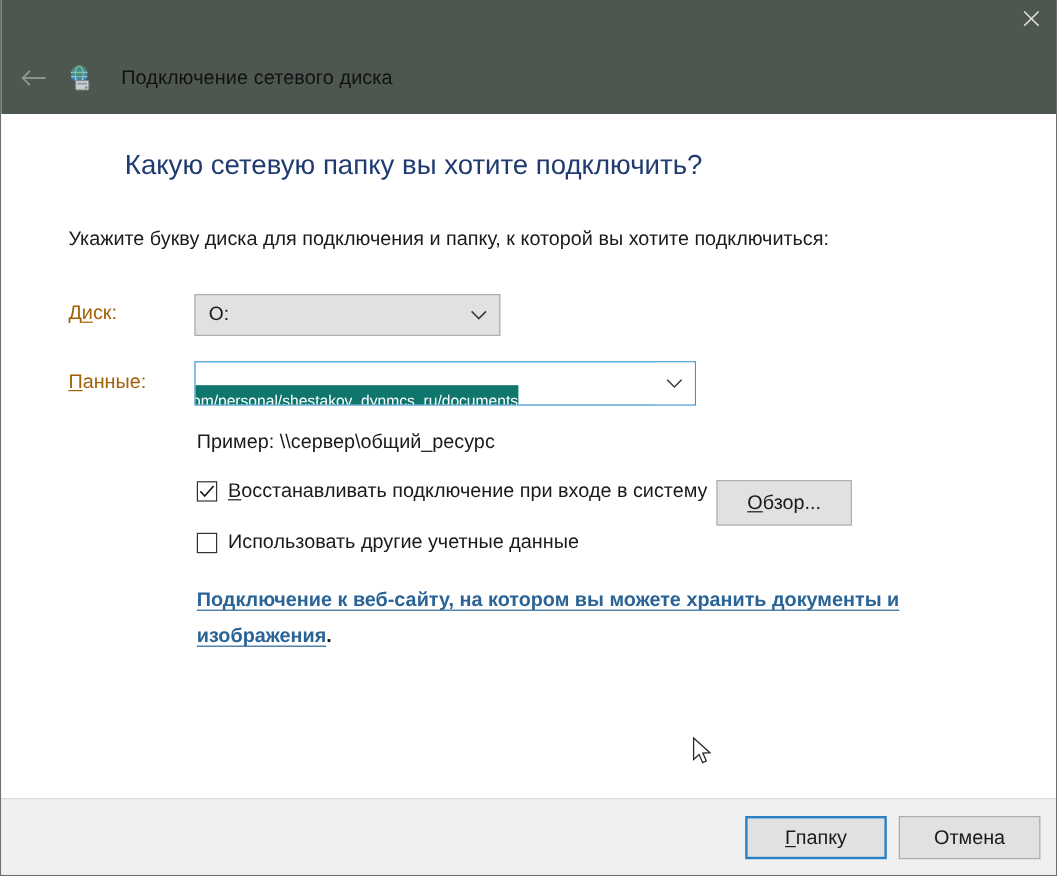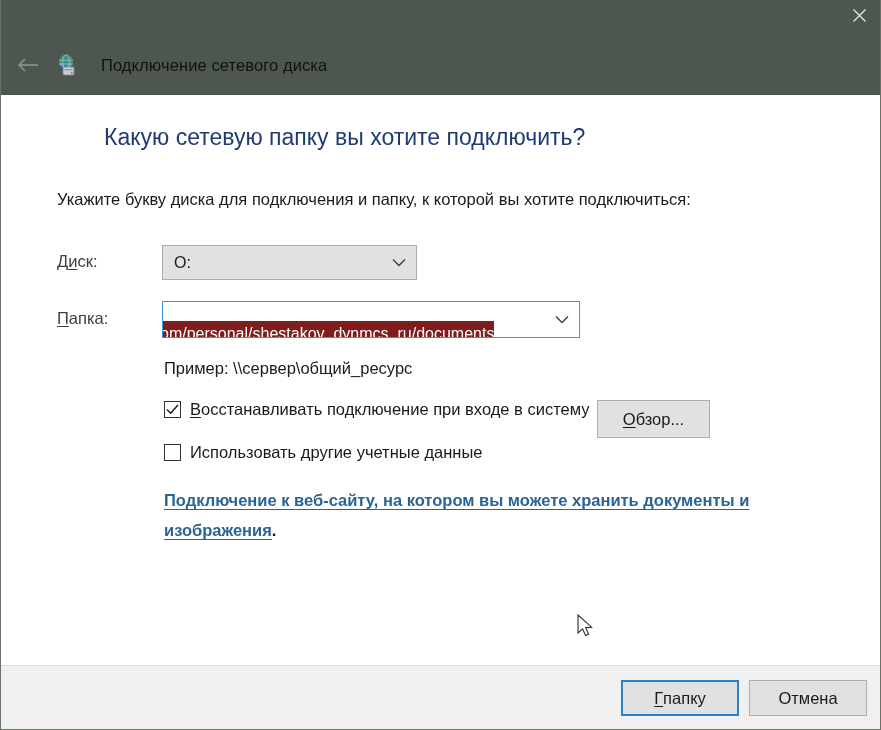--- a/index.html
+++ b/index.html
@@ -86,21 +86,21 @@
     left: 56px; top: 95px;
     font-size: 16.5px;
     color: #1a1a1a;
     white-space: nowrap;
   }
 
   
   .field-label {
     position: absolute;
     font-size: 16.5px;
-    color: #404040;
+    color: #a16207;
     white-space: nowrap;
   }
   #drive-label { left: 56px; top: 157px; }
   #folder-label { left: 56px; top: 214px; }
 
   .acc { text-decoration: underline; text-underline-offset: 2px; }
 
   
   #drive-combo {
     position: absolute;
@@ -138,23 +138,23 @@
   #folder-value {
     flex: 1 1 auto;
     height: 100%;
     display: flex;
     align-items: center;
     overflow: hidden;
     white-space: nowrap;
   }
   #folder-value-text {
     display: inline-block;
-    background: #7f1d1d;
+    background: #0f766e;
     color: #ffffff;
-    font-size: 16px;
+    font-size: 13px;
     line-height: 25px;
     padding: 0 0 0 0;
     margin-left: -3px;
     white-space: nowrap;
     margin-top: 28px;
   }
   #folder-arrow {
     flex: 0 0 34px;
     height: 100%;
     background: #ffffff;
@@ -317,21 +317,21 @@
 
     <div id="drive-combo">
       <span id="drive-value">O:</span>
       <span id="drive-arrow">
         <svg width="14" height="9" viewBox="0 0 14 9">
           <polyline points="1,1.5 7,7.5 13,1.5" fill="none" stroke="#3b3b3b" stroke-width="1.3"></polyline>
         </svg>
       </span>
     </div>
 
-    <div class="field-label" id="folder-label"><span class="acc">П</span><span>апка:</span></div>
+    <div class="field-label" id="folder-label"><span class="acc">П</span><span>анные:</span></div>
 
     <div id="folder-combo">
       <span id="folder-value">
           <span id="folder-value-text">om/personal/shestakov_dynmcs_ru/documents</span>
         </span>
       <span id="folder-arrow">
         <svg width="14" height="9" viewBox="0 0 14 9">
           <polyline points="1,1.5 7,7.5 13,1.5" fill="none" stroke="#3b3b3b" stroke-width="1.3"></polyline>
         </svg>
       </span>

